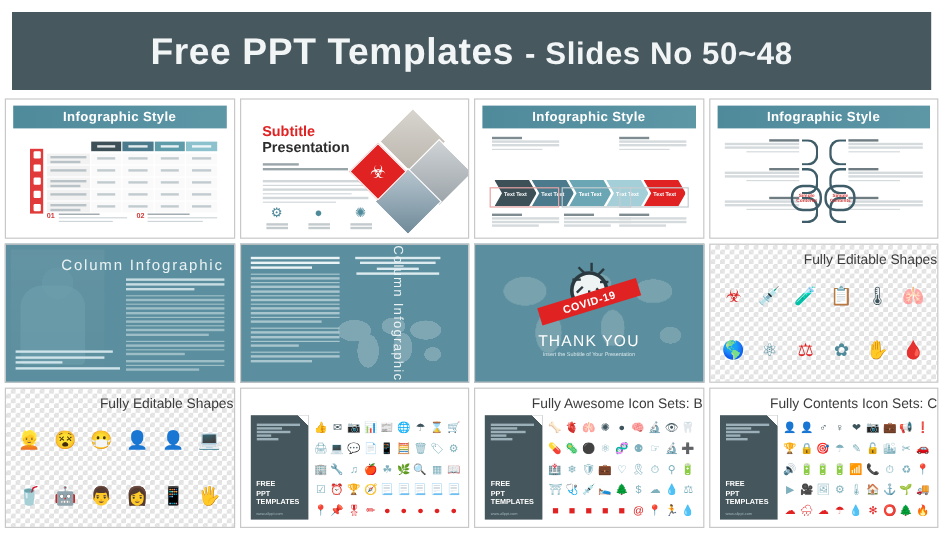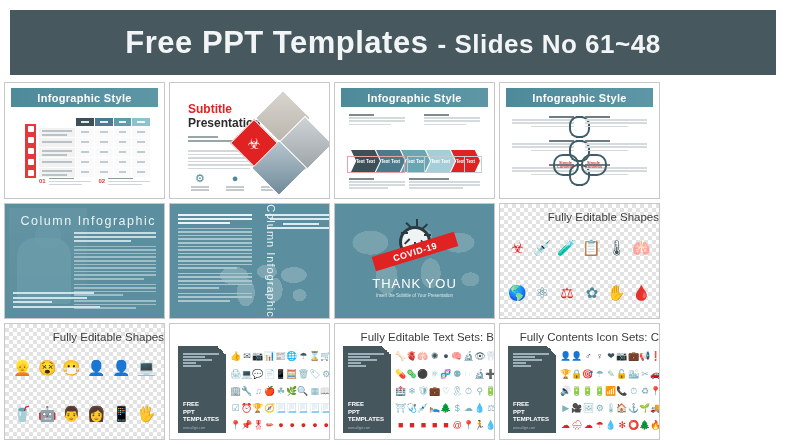--- a/index.html
+++ b/index.html
@@ -16,21 +16,21 @@
     background:#48585f;display:flex;align-items:center;justify-content:center;
   }
   .banner-title{
     color:#f2f5f6;font-size:31px;font-weight:bold;letter-spacing:.5px;
     white-space:nowrap;
   }
   .banner-title .sub{font-size:26px;}
 
   
   .grid{
-    position:absolute;left:4px;top:82px;width:656px;height:358px;
+    position:absolute;left:4px;top:82px;width:778px;height:358px;
     display:grid;grid-template-columns:repeat(4,1fr);grid-template-rows:repeat(3,1fr);
     gap:4px;
   }
   .slide{
     position:relative;border:1px solid #c8c8c8;background:#fff;overflow:hidden;
   }
 
   
   .checker{
     background-color:#ffffff;
@@ -199,21 +199,21 @@
   .is-grid .r5{color:#e02222;}
 </style>
 </head>
 <body>
 
 <div class="page">
 
   <div class="banner">
     <div class="banner-title">
       <span>Free PPT Templates</span>
-      <span class="sub">- Slides No 61~48</span>
+      <span class="sub">- Slides No 50~48</span>
     </div>
   </div>
 
   <div class="grid">
 
     <div class="slide">
       <div class="titlebar">
         <span>Infographic Style</span>
       </div>
       <div class="body-area">
@@ -704,21 +704,21 @@
         <div class="gl r5">✏</div>
         <div class="gl r5">●</div>
         <div class="gl r5">●</div>
         <div class="gl r5">●</div>
         <div class="gl r5">●</div>
         <div class="gl r5">●</div>
       </div>
     </div>
 
     <div class="slide">
-      <div class="plain-title">Fully Editable Text Sets: B</div>
+      <div class="plain-title">Fully Awesome Icon Sets: B</div>
       <div class="is-card">
         <div class="corner"></div>
         <div class="lines">
             <i></i>
             <i style="width:60%"></i>
             <i style="width:80%"></i>
             <i style="width:35%"></i>
             <i style="width:50%"></i>
           </div>
         <div class="is-brand">

